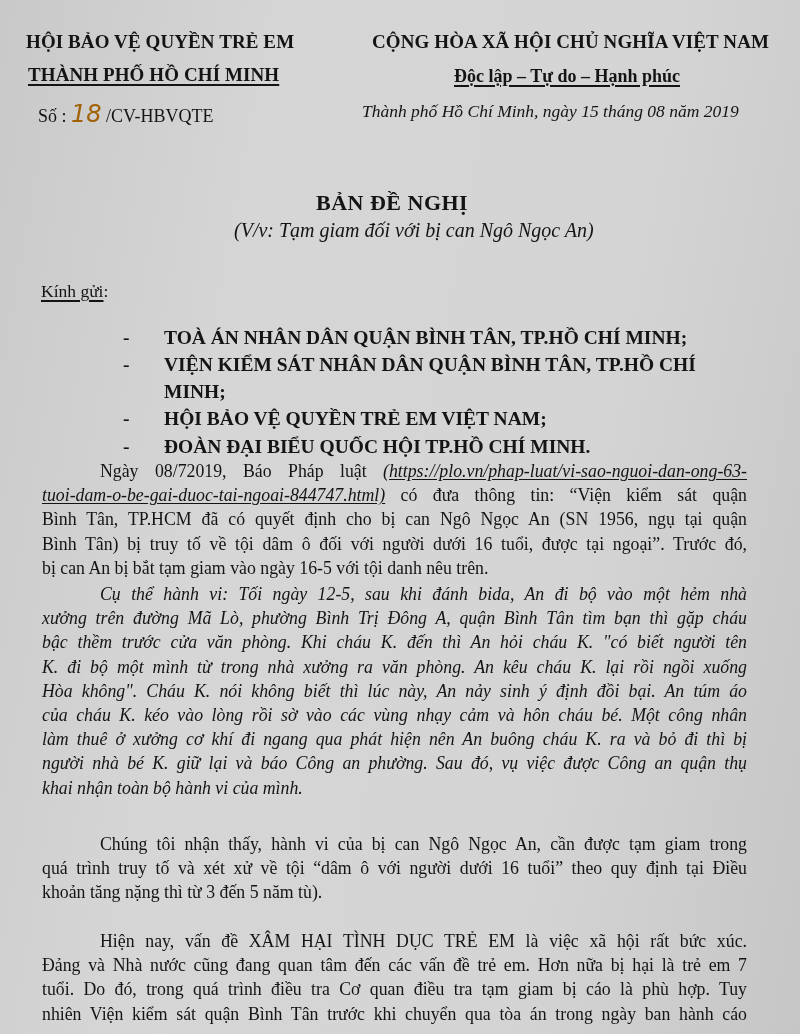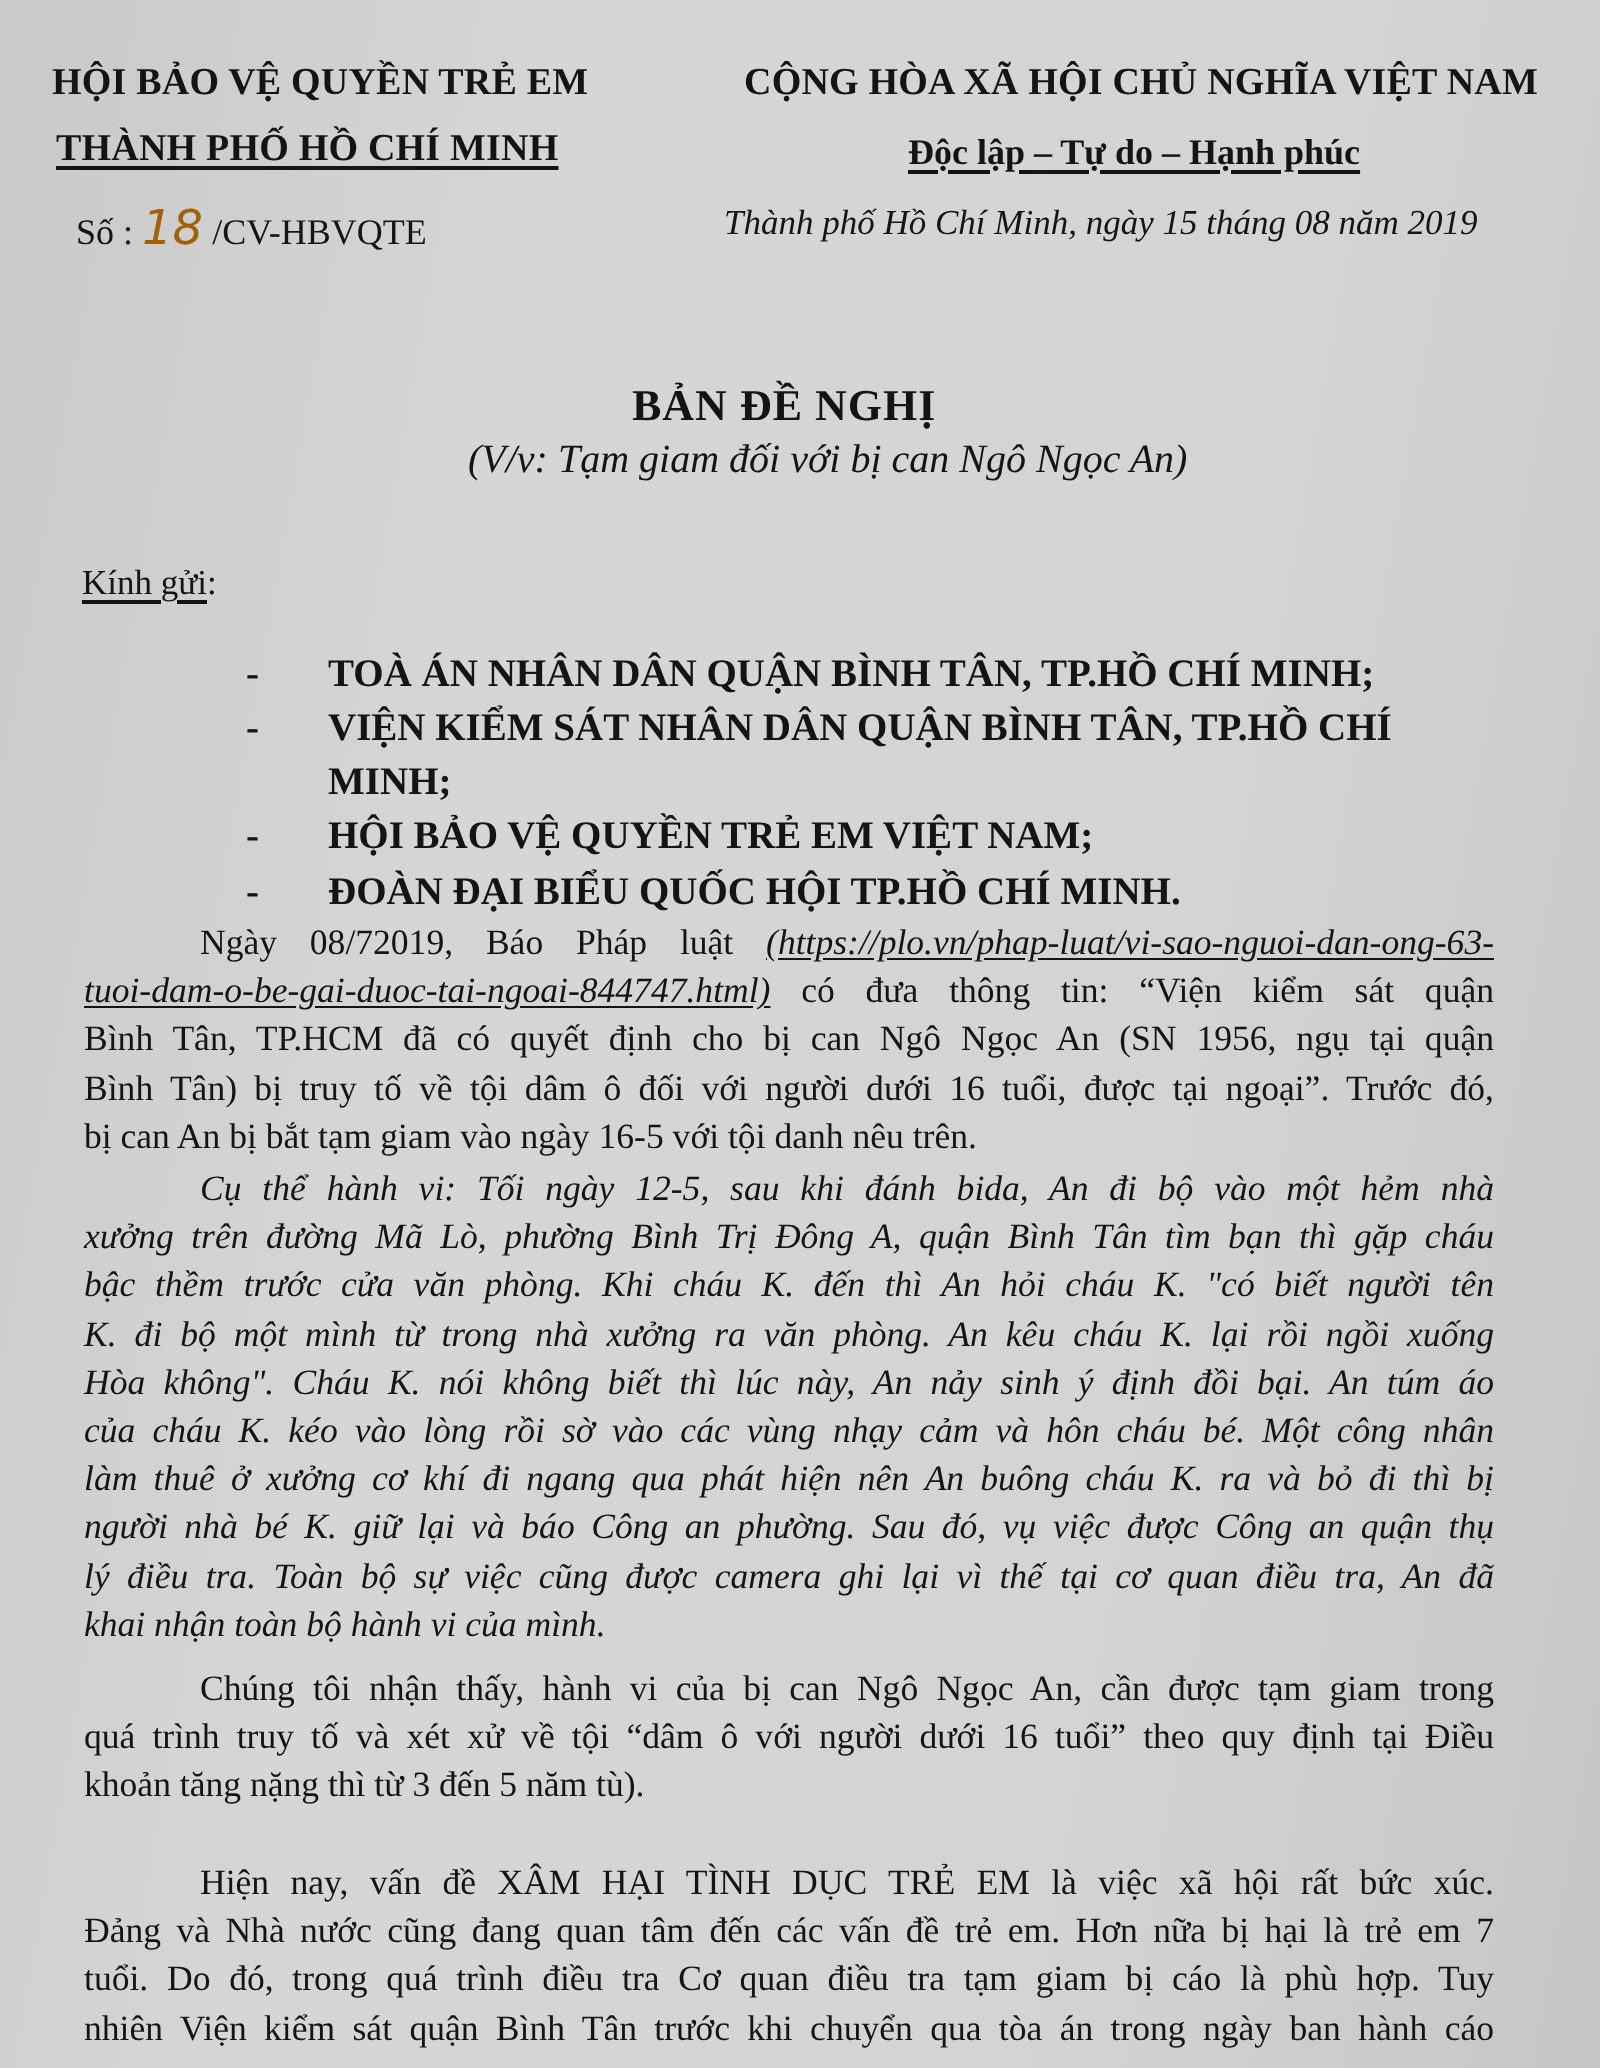--- a/index.html
+++ b/index.html
@@ -71,21 +71,20 @@
 
 <div class="para" style="top:582px;font-style:italic;">
   <span class="line ind">Cụ thể hành vi: Tối ngày 12-5, sau khi đánh bida, An đi bộ vào một hẻm nhà</span>
   <span class="line">xưởng trên đường Mã Lò, phường Bình Trị Đông A, quận Bình Tân tìm bạn thì gặp cháu</span>
   <span class="line">bậc thềm trước cửa văn phòng. Khi cháu K. đến thì An hỏi cháu K. "có biết người tên</span>
   <span class="line">K. đi bộ một mình từ trong nhà xưởng ra văn phòng. An kêu cháu K. lại rồi ngồi xuống</span>
   <span class="line">Hòa không". Cháu K. nói không biết thì lúc này, An nảy sinh ý định đồi bại. An túm áo</span>
   <span class="line">của cháu K. kéo vào lòng rồi sờ vào các vùng nhạy cảm và hôn cháu bé. Một công nhân</span>
   <span class="line">làm thuê ở xưởng cơ khí đi ngang qua phát hiện nên An buông cháu K. ra và bỏ đi thì bị</span>
   <span class="line">người nhà bé K. giữ lại và báo Công an phường. Sau đó, vụ việc được Công an quận thụ</span>
-  <span class="line">lý điều tra. Toàn bộ sự việc cũng được camera ghi lại vì thế tại cơ quan điều tra, An đã</span>
   <span class="line last">khai nhận toàn bộ hành vi của mình.</span>
 </div>
 
 <div class="para" style="top:832px;">
   <span class="line ind">Chúng tôi nhận thấy, hành vi của bị can Ngô Ngọc An, cần được tạm giam trong</span>
   <span class="line">quá trình truy tố và xét xử về tội “dâm ô với người dưới 16 tuổi” theo quy định tại Điều</span>
   <span class="line last">khoản tăng nặng thì từ 3 đến 5 năm tù).</span>
 </div>
 
 <div class="para" style="top:929px;">

